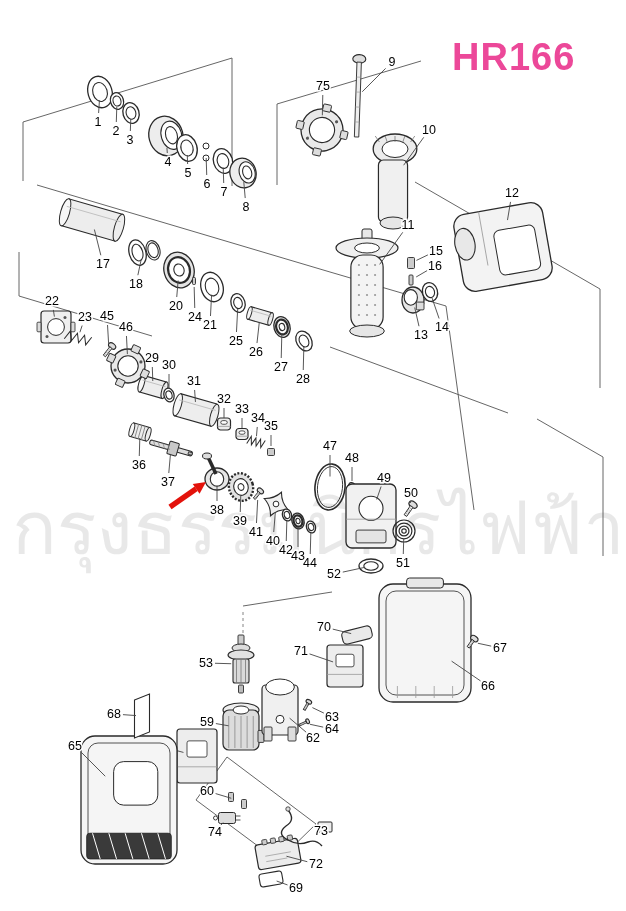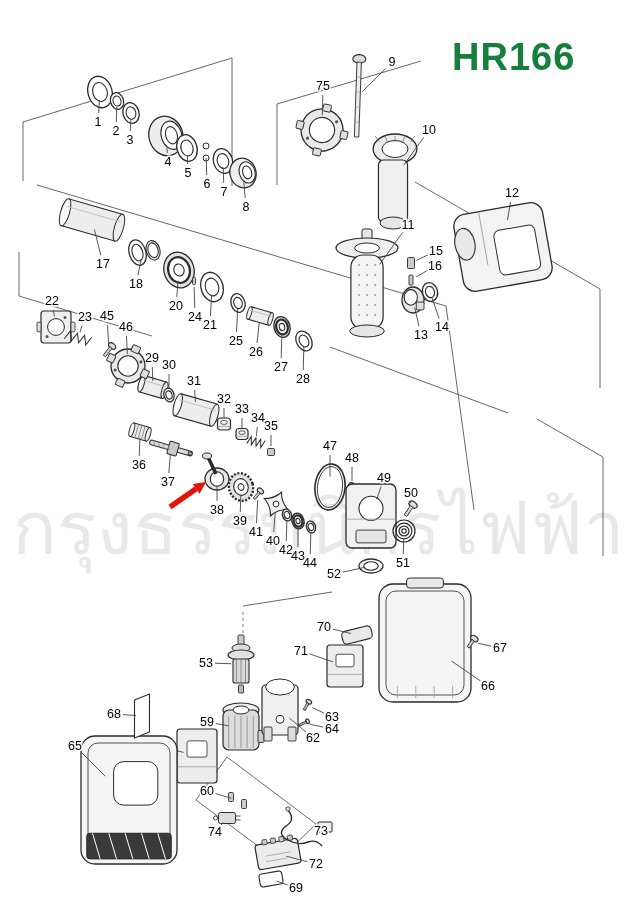--- a/index.html
+++ b/index.html
@@ -1,19 +1,19 @@
 <!DOCTYPE html>
 <html><head>
 <meta charset="utf-8">
 <style>
   html,body{margin:0;padding:0;background:#fff;}
   body{width:626px;height:911px;position:relative;overflow:hidden;
        font-family:"Liberation Sans",sans-serif;}
   .title{position:absolute;left:452px;top:36px;font-size:38px;font-weight:bold;
-         letter-spacing:1px;color:#15803d;z-index:3;}
+         letter-spacing:1px;color:#ec4899;z-index:3;}
   .watermark{position:absolute;left:12px;top:488px;font-size:74px;line-height:1.1;
          color:#777;opacity:0.16;white-space:nowrap;z-index:0;
          font-family:"DejaVu Sans",sans-serif;}
   #canvas{position:absolute;left:0;top:0;z-index:1;}
 </style>
 </head>
 <body>
 
 <div class="title">HR166</div>
 <div class="watermark">กรุงธรรมนิกรไฟฟ้า</div>

